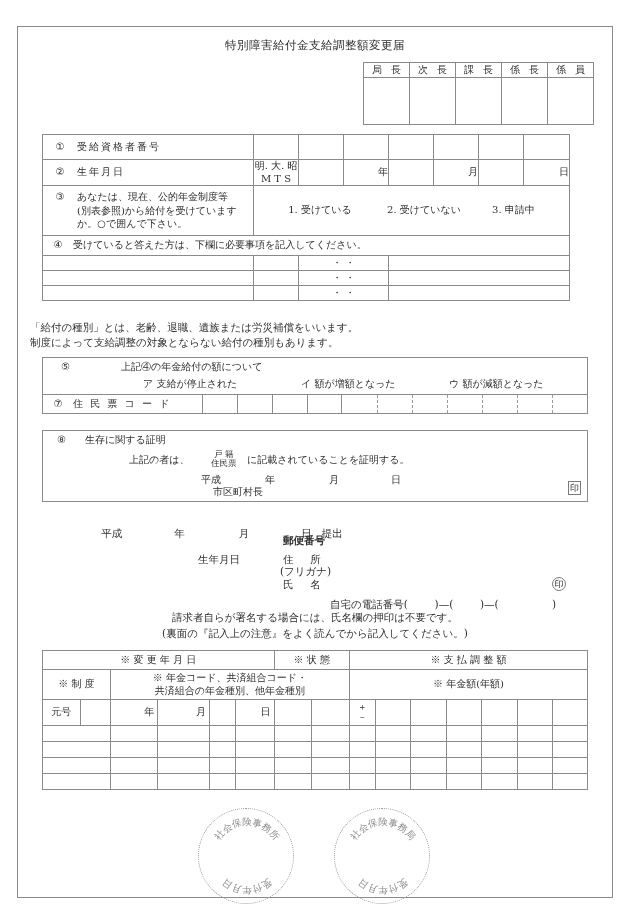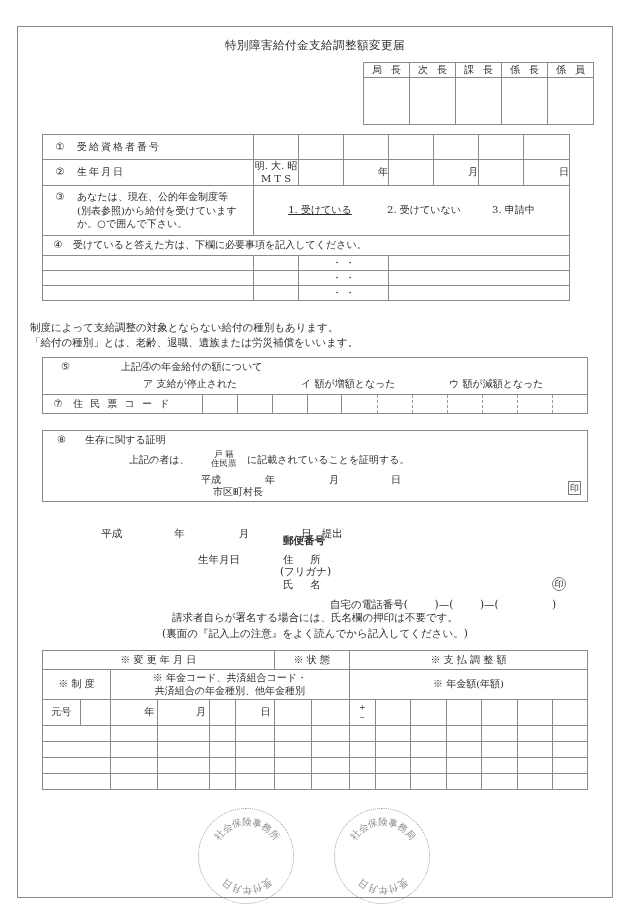--- a/index.html
+++ b/index.html
@@ -145,21 +145,21 @@
   <tr>
     <td colspan="2" style="height:50px;" class="l">
       <div style="position:relative;padding-left:34px;line-height:1.35;">
         <span style="position:absolute;left:0;top:0;width:34px;text-align:center;">③</span>
         <div>あなたは、現在、公的年金制度等</div>
         <div>(別表参照)から給付を受けています</div>
         <div>か。○で囲んで下さい。</div>
       </div>
     </td>
     <td colspan="7" class="c">
-      <span style="margin:0 16px 0 4px;text-decoration:underline;">1.  受けている</span>
+      <span style="margin:0 16px 0 4px;">1.  受けている</span>
       <span style="margin:0 16px;">2.  受けていない</span>
       <span style="margin:0 4px 0 12px;">3.  申請中</span>
     </td>
   </tr>
 
   <tr>
     <td colspan="9" style="height:20px;" class="l">
       <span style="display:inline-block;width:30px;text-align:center;">④</span><span>受けていると答えた方は、下欄に必要事項を記入してください。</span>
     </td>
   </tr>
@@ -179,22 +179,22 @@
   <tr>
     <td style="height:15px;"></td>
     <td colspan="2"></td>
     <td colspan="2" class="c">・   ・</td>
     <td colspan="4"></td>
   </tr>
 </tbody>
   </table>
 
 <div class="note" id="note1">
+  <div>「給付の種別」とは、老齢、退職、遺族または労災補償をいいます。</div>
   <div>制度によって支給調整の対象とならない給付の種別もあります。</div>
-  <div>「給付の種別」とは、老齢、退職、遺族または労災補償をいいます。</div>
 </div>
 
 <table class="frm" id="block5">
   <tbody>
       <tr>
     <td colspan="6" style="height:36px;" class="l">
       <div style="position:relative;height:36px;">
         <span style="position:absolute;left:18px;top:3px;">⑤</span>
         <span style="position:absolute;left:78px;top:3px;">上記④の年金給付の額について</span>
         <span style="position:absolute;left:100px;top:20px;">ア   支給が停止された</span>

